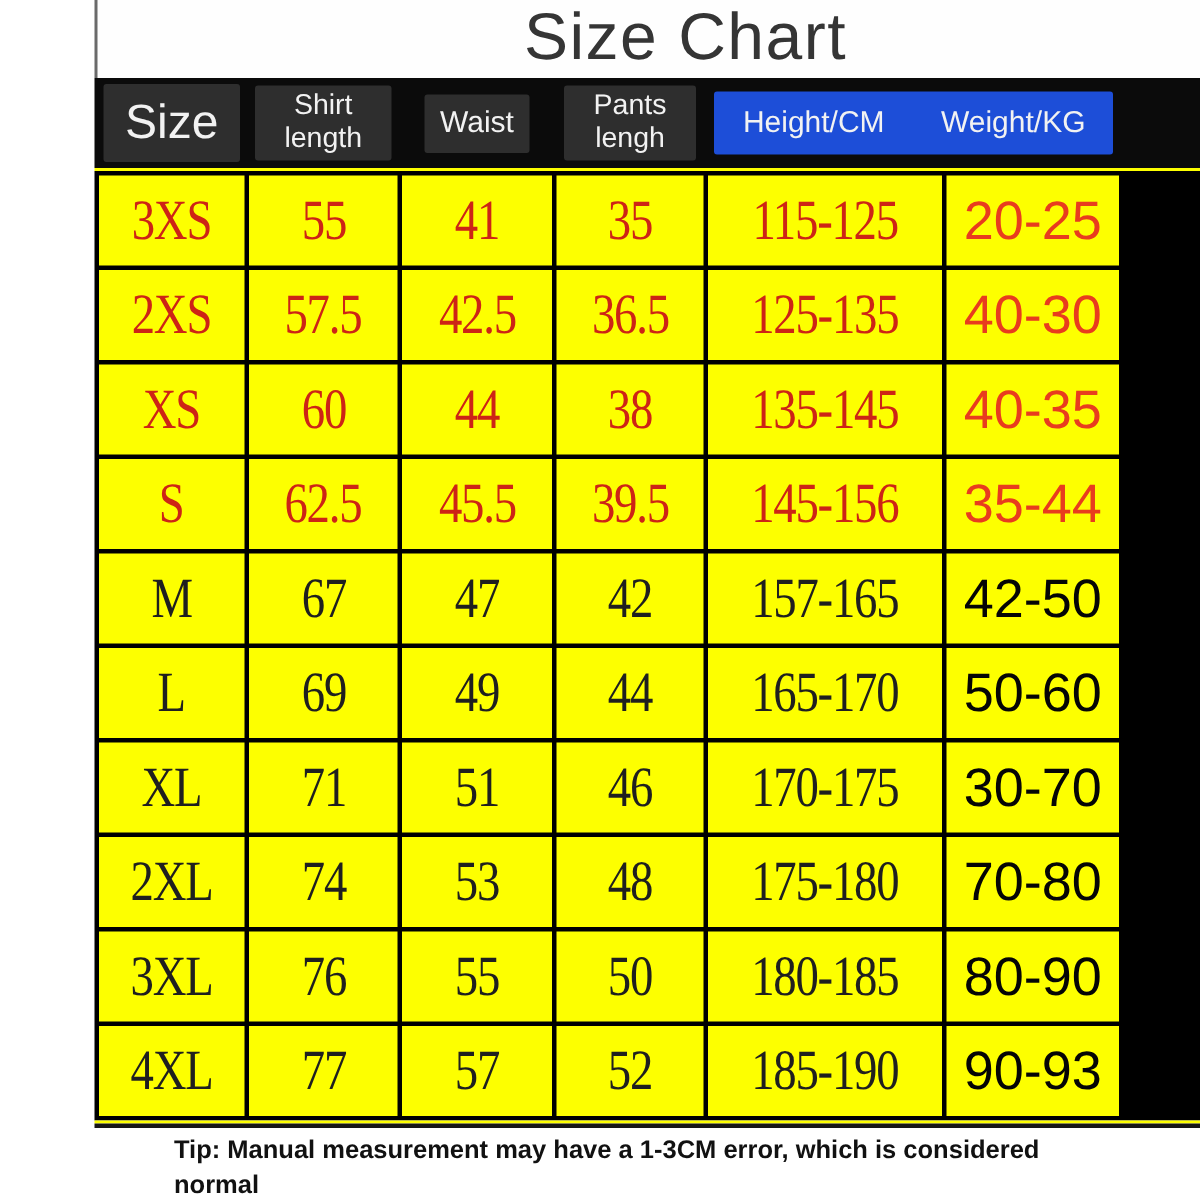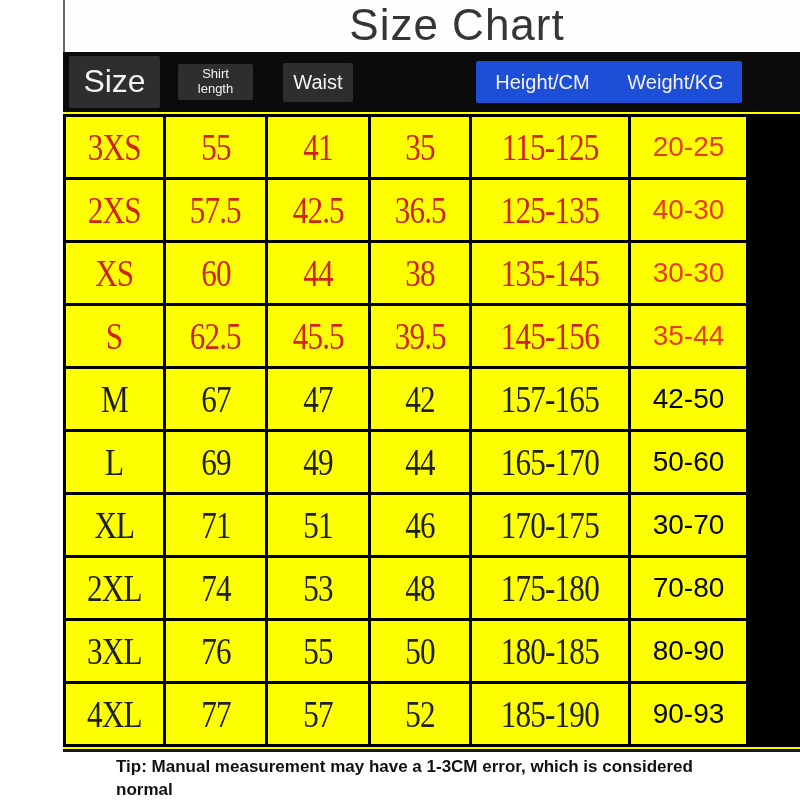--- a/index.html
+++ b/index.html
@@ -23,21 +23,21 @@
     background:#0b0b0b;height:60px;display:grid;box-sizing:border-box;
     grid-template-columns:97px 99px 100px 98px 156px 115px;
     gap:3px;padding:0 3px;align-items:center;
   }
   .hbox{
     background:#2e2e2e;color:#f2f2f2;border-radius:2px;
     display:flex;align-items:center;justify-content:center;
     text-align:center;justify-self:center;
   }
   .hbox.size{font-size:32px;padding:8px 14px;line-height:1.1;}
-  .hbox.two-line{font-size:13px;line-height:1.15;padding:3px 20px;white-space:pre-line;}
+  .hbox.two-line{font-size:19px;line-height:1.15;padding:3px 20px;white-space:pre-line;}
   .hbox.one-line{font-size:20px;padding:8px 10px;}
   .hbox.hw{
     grid-column:5 / 7;justify-self:stretch;margin:0 4px;height:42px;
     background:#1d4ed8;font-size:20px;
   }
   .hbox.hw span{flex:1;text-align:center;}
   .strip-yellow{height:2px;background:#fdff00;}
   .strip-black{height:3px;background:#161616;}
   
   .tbody{
@@ -50,21 +50,21 @@
     background:#fdff00;display:flex;align-items:center;justify-content:center;
     overflow:hidden;
   }
   .cell.serif span{
     font-family:"Liberation Serif","DejaVu Serif",serif;
     font-size:38px;letter-spacing:-1px;transform:scaleX(0.82);
     display:inline-block;white-space:nowrap;
   }
   .cell.sans span{
     font-family:"Liberation Sans","DejaVu Sans",sans-serif;
-    font-size:28px;display:inline-block;white-space:nowrap;
+    font-size:36px;display:inline-block;white-space:nowrap;
   }
   .cell.serif.red span{color:#cd2416;}
   .cell.sans.red span{color:#e83c1e;}
   .cell.serif.black span{color:#1f1f1f;}
   .cell.sans.black span{color:#050505;}
   
   .tip{
     position:absolute;left:116px;top:756px;width:630px;
     font-size:17px;font-weight:bold;color:#111;line-height:1.35;
     font-family:"Liberation Sans",sans-serif;
@@ -83,20 +83,24 @@
     <div class="hbox size">
       <span>Size</span>
     </div>
     <div class="hbox two-line">
       <span>Shirt
 length</span>
     </div>
     <div class="hbox one-line">
       <span>Waist</span>
     </div>
+    <div class="hbox two-line">
+      <span>Pants
+lengh</span>
+    </div>
     <div class="hbox hw">
       <span>Height/CM</span>
       <span>Weight/KG</span>
     </div>
   </div>
 
   <div class="strip-yellow"></div>
 
   <div class="tbody">
       <div class="trow"><div class="cell serif red">
@@ -129,21 +133,21 @@
           <span>XS</span>
         </div><div class="cell serif red">
           <span>60</span>
         </div><div class="cell serif red">
           <span>44</span>
         </div><div class="cell serif red">
           <span>38</span>
         </div><div class="cell serif red">
           <span>135-145</span>
         </div><div class="cell sans red">
-          <span>30-30</span>
+          <span>40-35</span>
         </div></div>
       <div class="trow"><div class="cell serif red">
           <span>S</span>
         </div><div class="cell serif red">
           <span>62.5</span>
         </div><div class="cell serif red">
           <span>45.5</span>
         </div><div class="cell serif red">
           <span>39.5</span>
         </div><div class="cell serif red">

